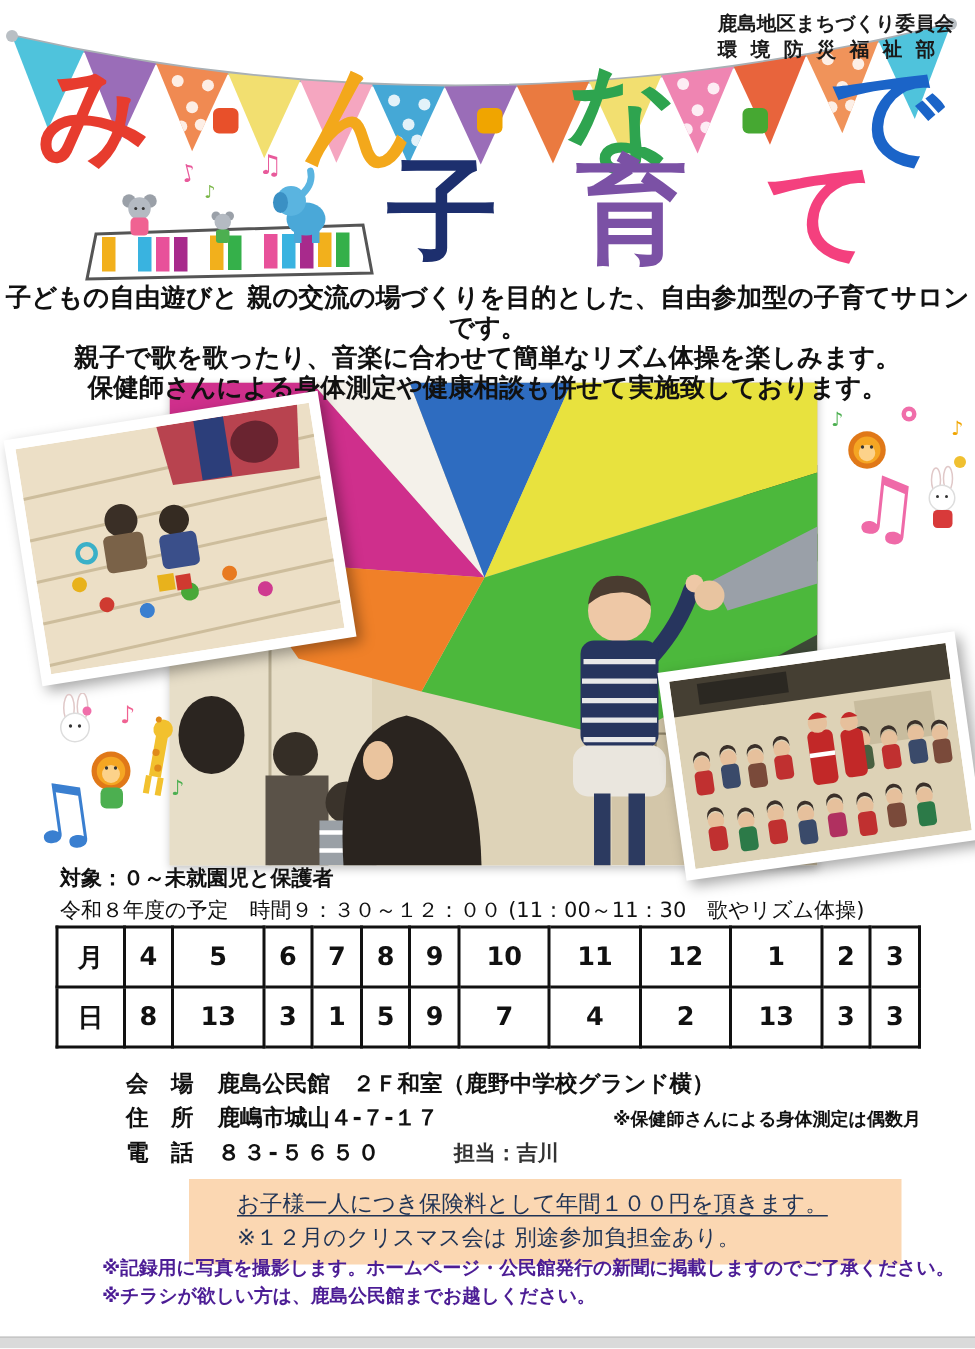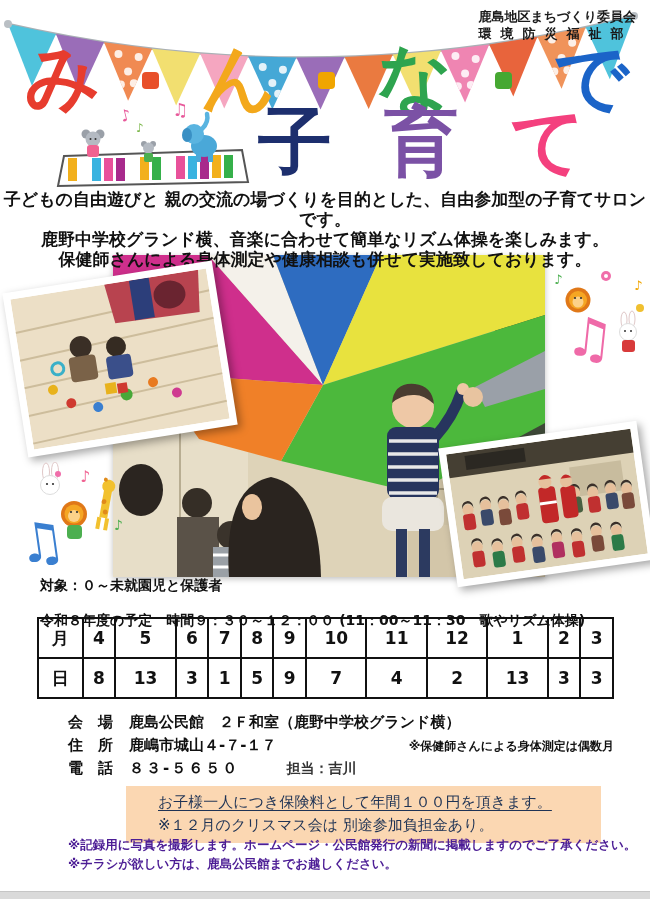--- a/index.html
+++ b/index.html
@@ -19,26 +19,26 @@
          font-weight:bold;line-height:20px;z-index:2;}
   .photo{position:absolute;background:#fff;}
   .photo svg{display:block;}
   .photo.main{left:113px;top:255px;width:432px;height:322px;box-shadow:0 2px 6px rgba(0,0,0,.25);z-index:1;}
   .photo.tl{left:14px;top:276px;padding:7px;transform:rotate(-9deg);box-shadow:3px 4px 9px rgba(0,0,0,.35);z-index:3;}
   .photo.br{left:447px;top:434px;padding:7px;transform:rotate(-8deg);box-shadow:3px 4px 9px rgba(0,0,0,.35);z-index:3;}
   .sticker{position:absolute;z-index:4;}
   .sticker.left{left:20px;top:462px;}
   .sticker.right{left:552px;top:262px;}
   .target{position:absolute;top:577px;left:40px;font-size:14px;font-weight:bold;z-index:4;}
-  .sched-head{position:absolute;top:612px;left:40px;font-size:14px;font-weight:bold;z-index:4;text-align:right;}
+  .sched-head{position:absolute;top:598px;left:40px;font-size:14px;font-weight:normal;z-index:4;text-align:right;}
   table.sched{position:absolute;top:617px;left:37px;width:577px;border-collapse:collapse;z-index:2;background:#fff;}
   table.sched td{border:2px solid #111;text-align:center;font-weight:bold;font-size:17px;height:38px;padding:0;}
   .venue{position:absolute;top:711px;left:68px;width:560px;font-size:15px;font-weight:bold;line-height:23px;z-index:2;}
   .vrow{position:relative;white-space:nowrap;}
-  .vlabel{margin-right:16px;}
+  .vlabel{margin-right:16px;margin-left:16px;}
   .vphone{letter-spacing:2px;}
   .vextra{margin-left:42px;font-weight:bold;font-size:14px;color:#333;}
   .vnote{position:absolute;right:14px;top:1px;font-size:12px;font-weight:bold;margin-left:29px;}
   .insurance{position:absolute;top:786px;left:126px;width:475px;box-sizing:border-box;
              padding:5px 8px 6px 32px;font-size:15px;font-weight:normal;line-height:23px;
              color:#1f3355;z-index:2;}
   .insurance .ins1{text-decoration:underline;text-underline-offset:3px;}
   .footnotes{position:absolute;top:836px;left:68px;font-size:12.5px;font-weight:bold;
              color:#4c1d95;line-height:18.5px;z-index:2;}
   .bottom-strip{position:absolute;left:0;bottom:0;width:100%;height:7px;background:#dadada;
@@ -168,21 +168,21 @@
       <circle cx="138" cy="36" r="10" fill="#5ab4e0"></circle>
       <ellipse cx="131" cy="37" rx="5" ry="7" fill="#3a90c4"></ellipse>
       <path d="M146 31 Q153 24 151 16" stroke="#5ab4e0" stroke-width="4.5" fill="none" stroke-linecap="round"></path>
       <rect x="140" y="56" width="5" height="8" fill="#4aa8d8"></rect>
         <rect x="152" y="56" width="5" height="8" fill="#4aa8d8"></rect>
     </g>
   </svg>
 
   <div class="intro">
     <div>子どもの自由遊びと 親の交流の場づくりを目的とした、自由参加型の子育てサロンです。</div>
-    <div>鹿野中学校グランド横、音楽に合わせて簡単なリズム体操を楽しみます。</div>
+    <div>親子で歌を歌ったり、音楽に合わせて簡単なリズム体操を楽しみます。</div>
     <div>保健師さんによる身体測定や健康相談も併せて実施致しております。</div>
   </div>
 
   <div class="photo main">
     <svg width="432" height="322" viewBox="0 0 432 322" preserveAspectRatio="none">
       <rect width="432" height="322" fill="#d3c6a9"></rect>
       <rect x="0" y="150" width="135" height="172" fill="#e7dec8"></rect>
       <line x1="67" y1="150" x2="67" y2="322" stroke="#b8ad92" stroke-width="2"></line>
       <rect x="135" y="140" width="160" height="182" fill="#ded3b8"></rect>
       <rect x="296" y="120" width="86" height="150" fill="#cdc1a4"></rect>

